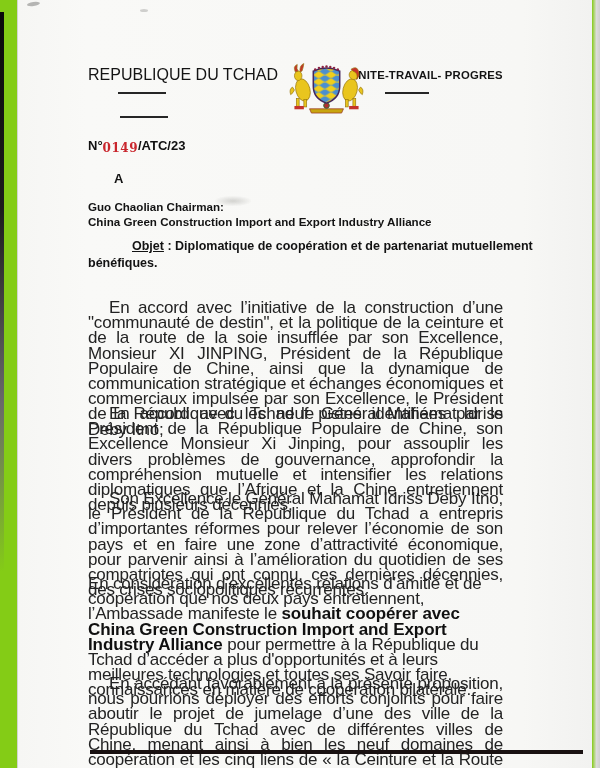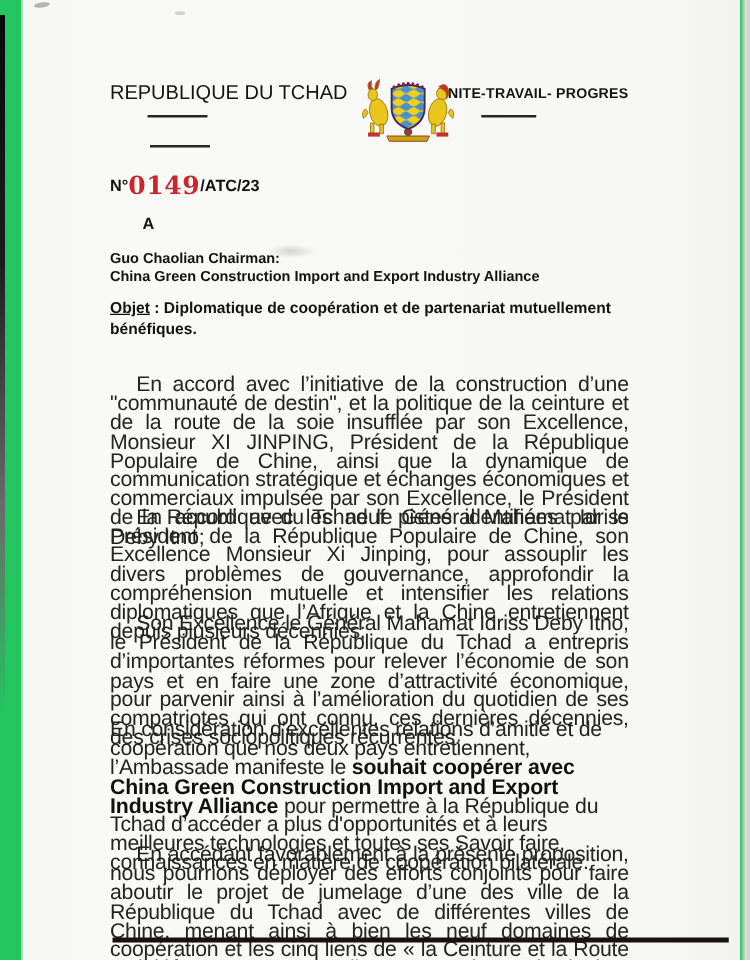--- a/index.html
+++ b/index.html
@@ -1,19 +1,19 @@
 <!DOCTYPE html>
 <html><head>
 <meta charset="utf-8">
 <style>
   * { margin:0; padding:0; box-sizing:border-box; }
   body { background:#ffffff; font-family:"Liberation Sans", sans-serif; }
   .scan {
     position:relative; width:600px; height:768px; overflow:hidden;
-    background:#22c55e;
+    background:#84cc16;
   }
   .paper {
     position:absolute; left:18px; top:0; width:574px; height:776px;
     background:linear-gradient(90deg,#f6f6f4 0%, #f9f9f7 12%, #f7f7f5 88%, #f2f2f0 100%);
   }
   .paper-edge-line { position:absolute; left:17px; top:0; width:1px; height:776px; background:#d3d3d1; }
   .edge-left-dark { position:absolute; left:0; top:12px; width:4px; height:560px;
     background:linear-gradient(#0a0a0a 0%, #1c1c1c 35%, #6a6a6a 70%, rgba(120,120,120,0)); }
   .edge-right { position:absolute; right:0; top:0; width:8px; height:776px;
     background:linear-gradient(90deg, rgba(0,0,0,0) 0%, #dcdcda 55%, #cfcfcd 100%); }
@@ -29,33 +29,33 @@
   .rule-1 { left:100px; top:92px; width:48px; }
   .hdr-line-2 { position:absolute; left:70px; top:98px; font-size:11.3px; font-weight:bold; letter-spacing:0.15px; color:#141414; }
   .rule-2 { left:102px; top:116px; width:48px; }
   .hdr-right { position:absolute; left:332px; top:69px; font-size:11.3px; font-weight:bold; letter-spacing:0.2px; color:#141414; }
   .rule-3 { left:367px; top:92px; width:44px; }
   .emblem { position:absolute; left:267px; top:60px; width:83px; height:58px; }
 
   
   .ref { position:absolute; left:70px; top:136px; color:#111; white-space:nowrap; }
   .ref .pre, .ref .suf { font-size:13px; font-weight:bold; vertical-align:baseline; }
-  .ref .num { font-family:"DejaVu Serif", serif; font-size:20px; font-weight:bold;
+  .ref .num { font-family:"DejaVu Serif", serif; font-size:12px; font-weight:bold;
     letter-spacing:0.5px; vertical-align:-2px; }
   .date { position:absolute; left:322px; top:141px; font-size:12.3px; font-weight:bold; color:#131313; }
 
   
   .salutation { position:absolute; left:96px; top:171px; font-size:13px; font-weight:bold; color:#131313; }
   .recipient { position:absolute; left:70px; top:200px; font-size:11.6px; font-weight:bold;
     line-height:14.5px; color:#131313; }
 
   
   .subject { position:absolute; left:70px; top:238px; width:470px; font-size:12.5px;
     font-weight:bold; line-height:16.5px; color:#131313; }
-  .subject .u { text-decoration:underline; }
+  .subject .u { text-decoration:underline;margin-left:44px; }
 
   
   .para { position:absolute; left:70px; width:415px; font-size:17px; line-height:15.2px;
     color:#232323; letter-spacing:-0.2px; text-align:justify; }
   .para.noindent { text-indent:0; text-align:left; }
   .ind { text-indent:21px; }
   .p1 { top:300px; } .p2 { top:406px; } .p3 { top:491px; } .p4 { top:576px; } .p5 { top:676px; }
   .b { font-weight:bold; color:#101010; letter-spacing:-0.1px; }
 
   

